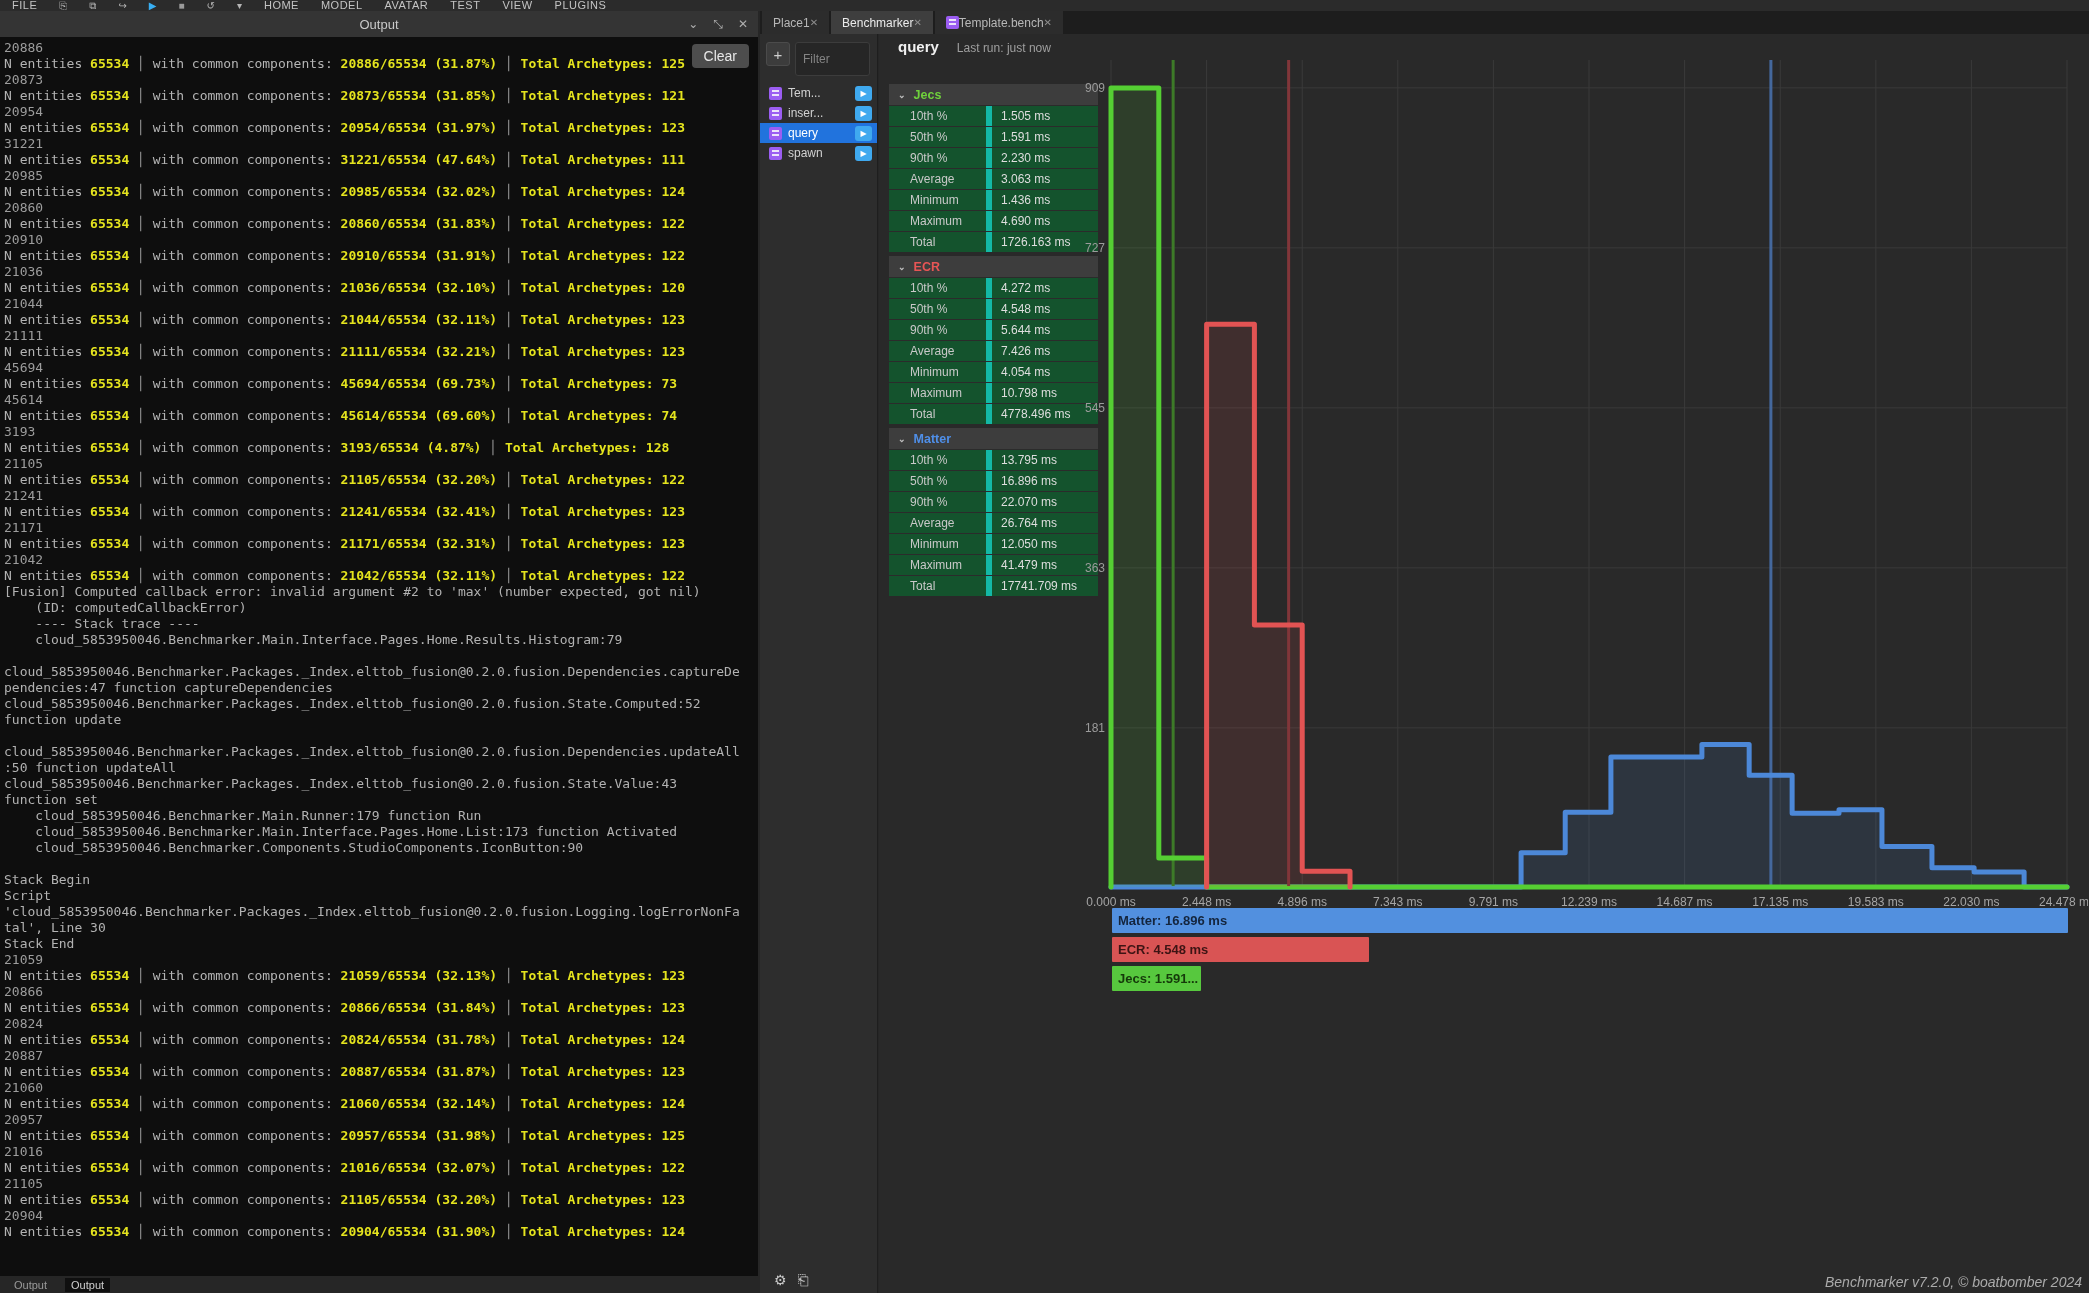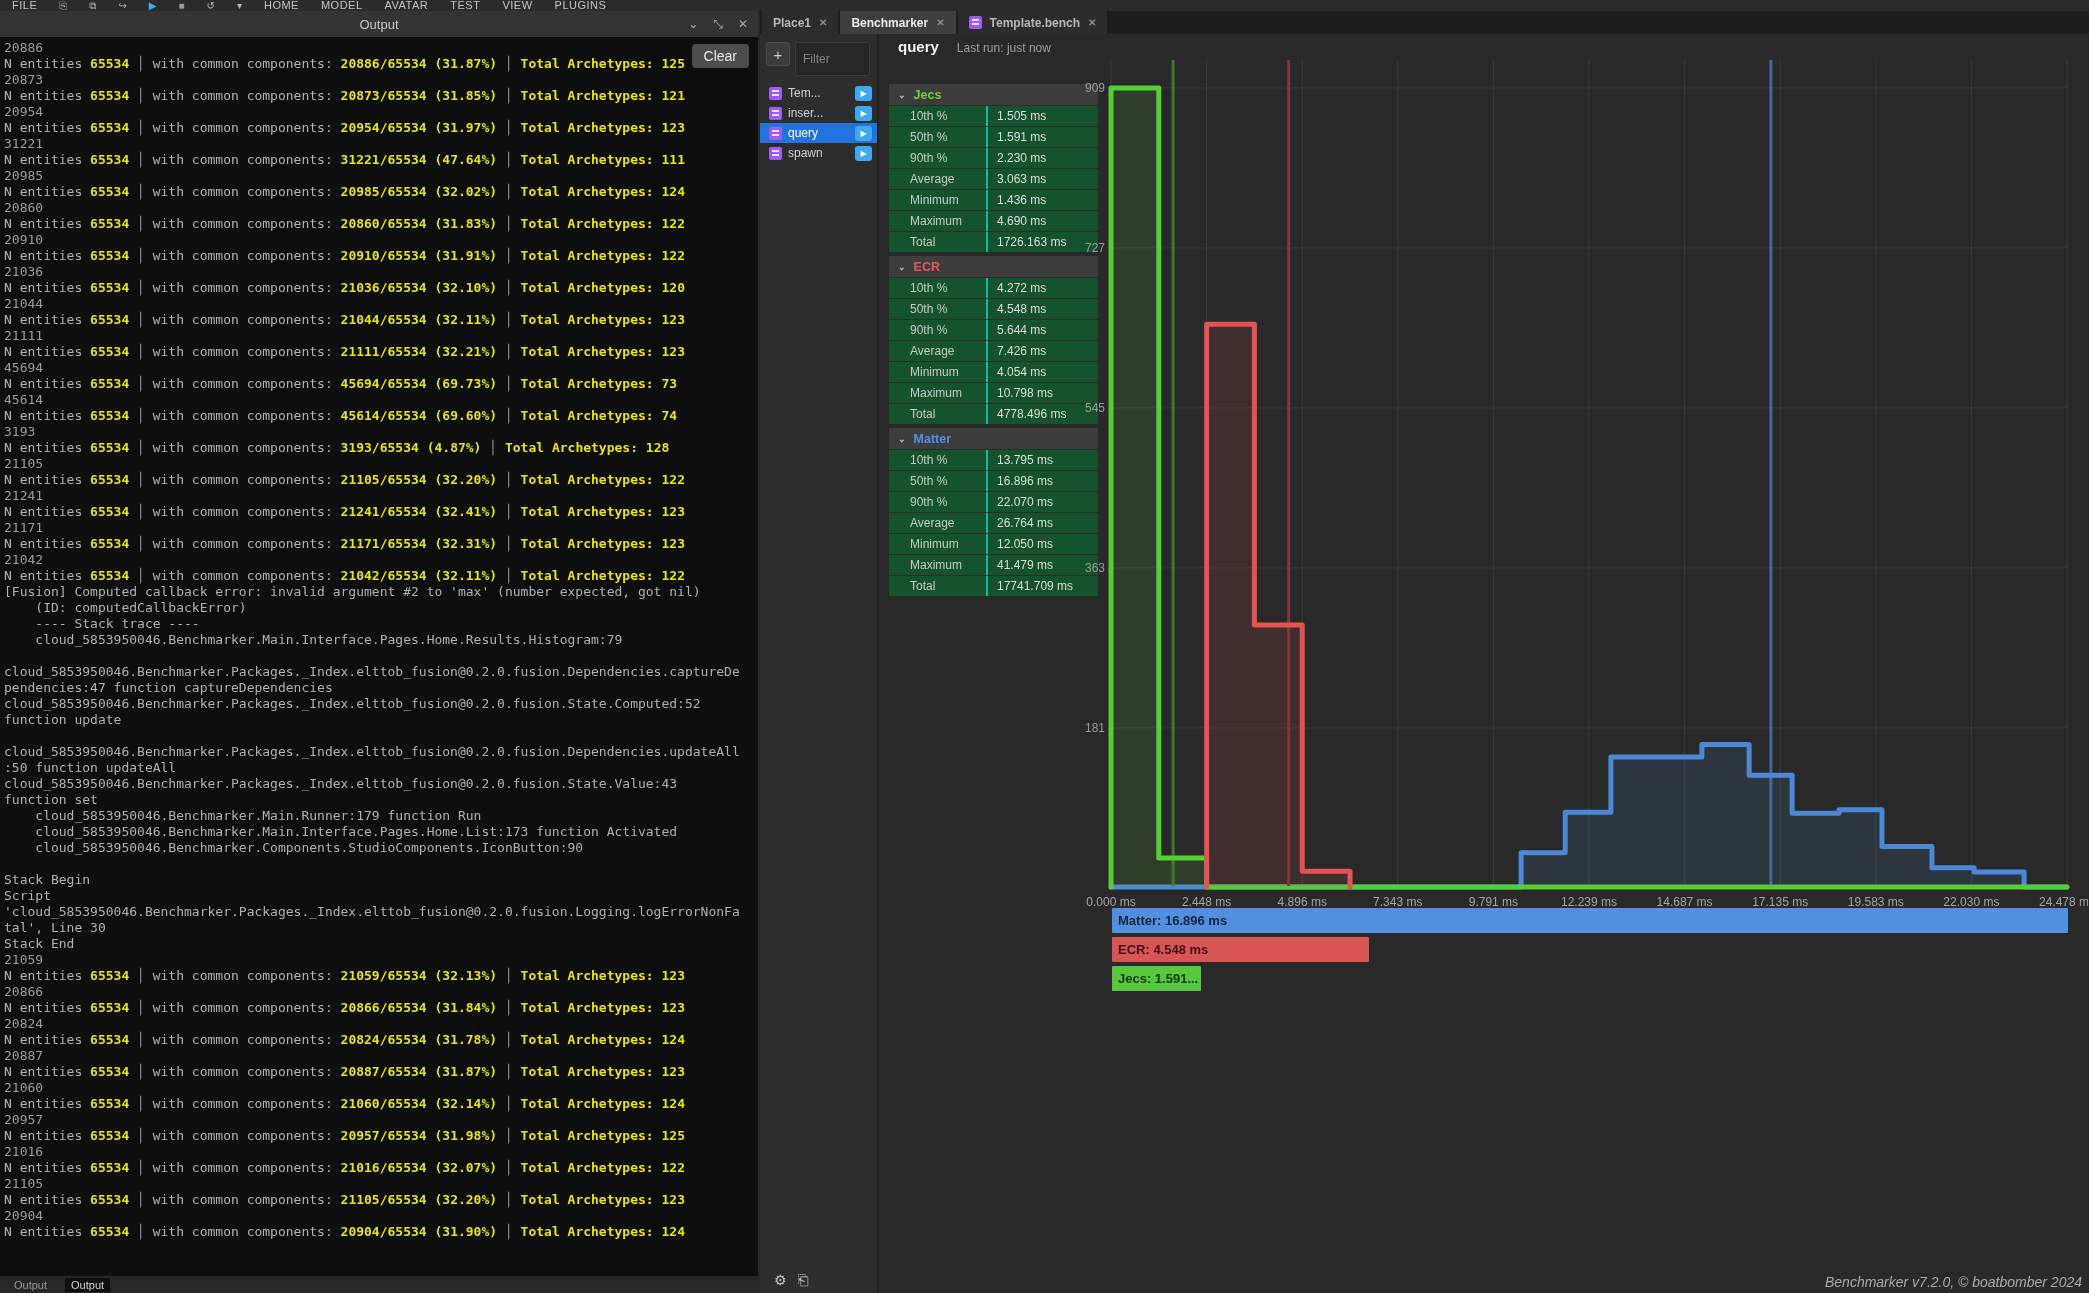--- a/index.html
+++ b/index.html
@@ -30,21 +30,21 @@
   .clear-btn{position:absolute;top:7px;right:9px;background:#4d4d4d;color:#e8e8e8;border:0;
              border-radius:4px;font-size:14px;padding:4px 12px;font-family:"Liberation Sans",sans-serif;}
   .op-bottom{position:absolute;left:0;right:0;bottom:0;height:17px;background:#262626;
              display:flex;align-items:center;gap:12px;padding-left:8px;font-size:11px;color:#9a9a9a;}
   .op-bottom .obt{padding:1px 6px;}
   .op-bottom .obt.on{background:#0f0f0f;color:#cfcfcf;}
 
   
   .tabbar{position:absolute;left:760px;top:11px;right:0;height:23px;background:#1d1d1d;
           display:flex;align-items:stretch;gap:2px;padding-left:2px;}
-  .tab{display:flex;align-items:center;gap:8px;padding:0 11px;background:#2c2c2c;color:#b8b8b8;font-size:12px;font-weight:bold;}
+  .tab{display:flex;align-items:center;gap:0;padding:0 11px;background:#2c2c2c;color:#b8b8b8;font-size:12px;}
   .tab.active{background:#3e3e3e;color:#ececec;}
   .t-close{color:#8e8e8e;font-size:10px;}
 
   
   .sidebar{position:absolute;left:760px;top:34px;width:118px;bottom:0;background:#2d2d2d;border-right:1px solid #1e1e1e;box-sizing:border-box;}
   .sb-top{display:flex;gap:5px;padding:8px 6px 7px 6px;}
   .add-btn{width:24px;height:24px;background:#3c3c3c;border:1px solid #4b4b4b;border-radius:3px;
            color:#cfcfcf;font-size:15px;line-height:21px;text-align:center;padding:0;}
   .filter{width:75px;height:24px;background:#262626;border:1px solid #3c3c3c;border-radius:3px;
           color:#ccc;font-size:12px;padding:16px 7px;box-sizing:border-box;font-family:"Liberation Sans",sans-serif;outline:none;}
@@ -64,21 +64,21 @@
   .res-header{position:absolute;left:19px;top:4px;display:flex;align-items:baseline;gap:18px;}
   .res-title{font-size:15px;font-weight:bold;color:#f0f0f0;}
   .res-lastrun{font-size:12px;color:#9f9f9f;}
 
   .stats{position:absolute;left:10px;top:50px;width:209px;display:flex;flex-direction:column;gap:4px;}
   .sec-h{height:21px;background:#3d3d3d;display:flex;align-items:center;gap:8px;padding-left:9px;
          font-size:12.5px;font-weight:bold;}
   .chev{color:#c0c0c0;font-size:9px;}
   .sec-row{height:20px;display:flex;background:#14532d;border-top:1px solid #2b2b2b;font-size:12px;align-items:stretch;}
   .sec-l{width:97px;padding-left:21px;color:#c9c9c9;box-sizing:border-box;display:flex;align-items:center;}
-  .sec-v{flex:1;padding-left:9px;color:#dedede;border-left:2px solid #14b8a6;display:flex;align-items:center;}
+  .sec-v{flex:1;padding-left:9px;color:#dedede;border-left:6px solid #14b8a6;display:flex;align-items:center;}
 
   #chart{position:absolute;left:200px;top:0;width:1009px;height:1259px;pointer-events:none;}
 
   .legend{position:absolute;left:233px;top:874px;display:flex;flex-direction:column;gap:4px;}
   .leg-bar{height:25px;border-radius:1px;font-size:13px;font-weight:bold;line-height:25px;
            padding-left:6px;box-sizing:border-box;white-space:nowrap;overflow:hidden;}
 
   .footer{position:absolute;right:7px;bottom:3px;font-size:14px;font-style:italic;color:#ababab;}
 </style>
 </head>

